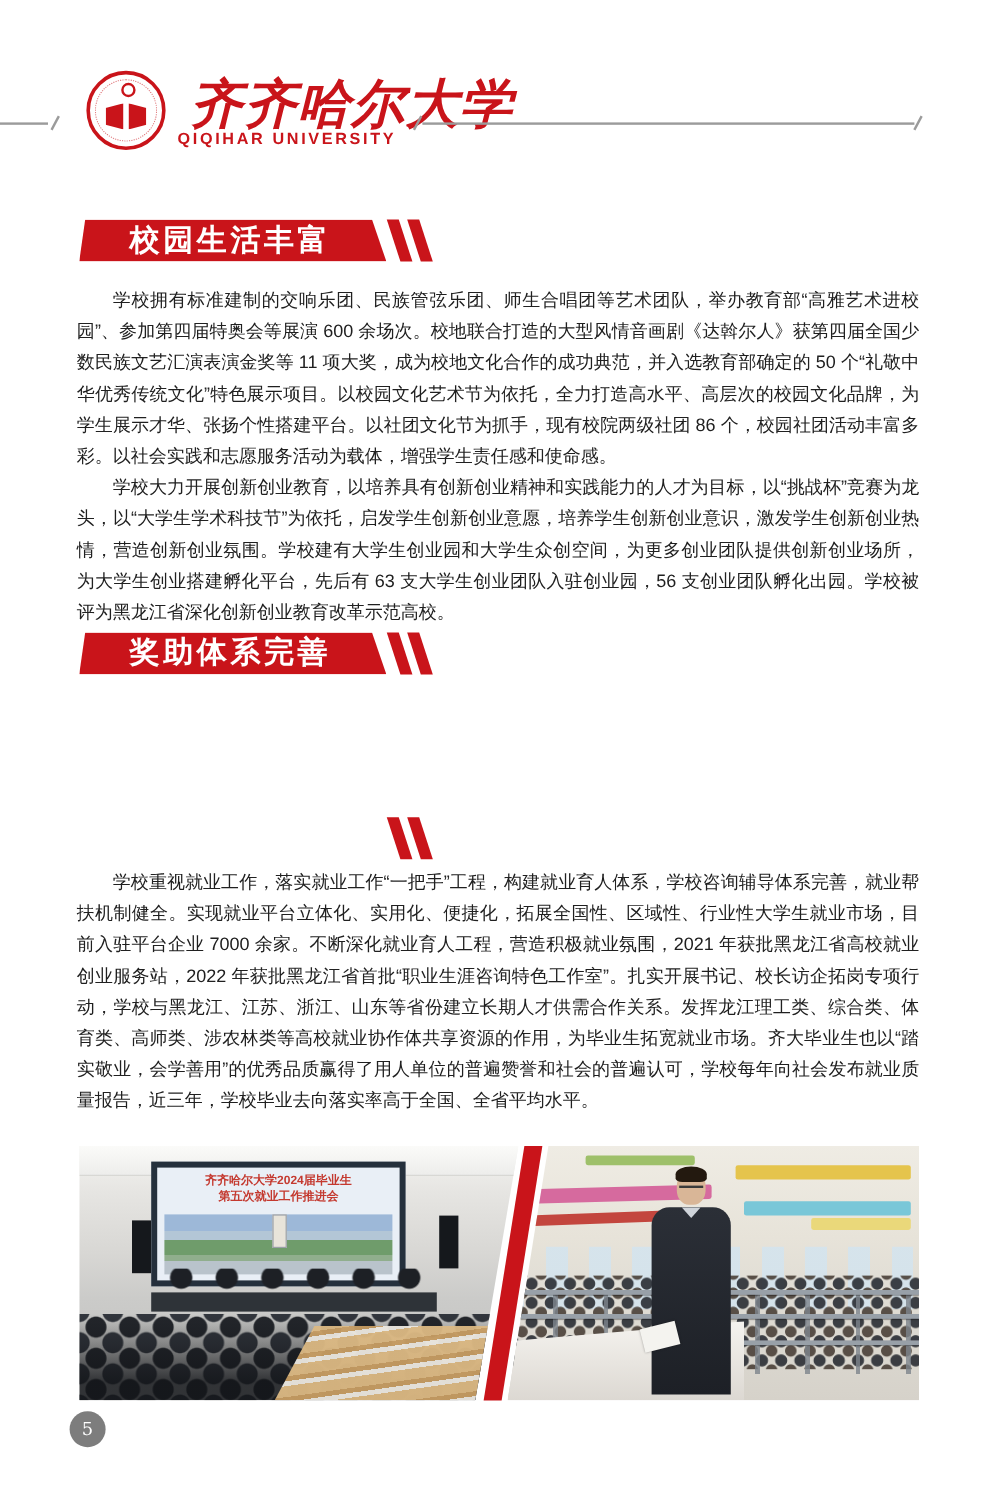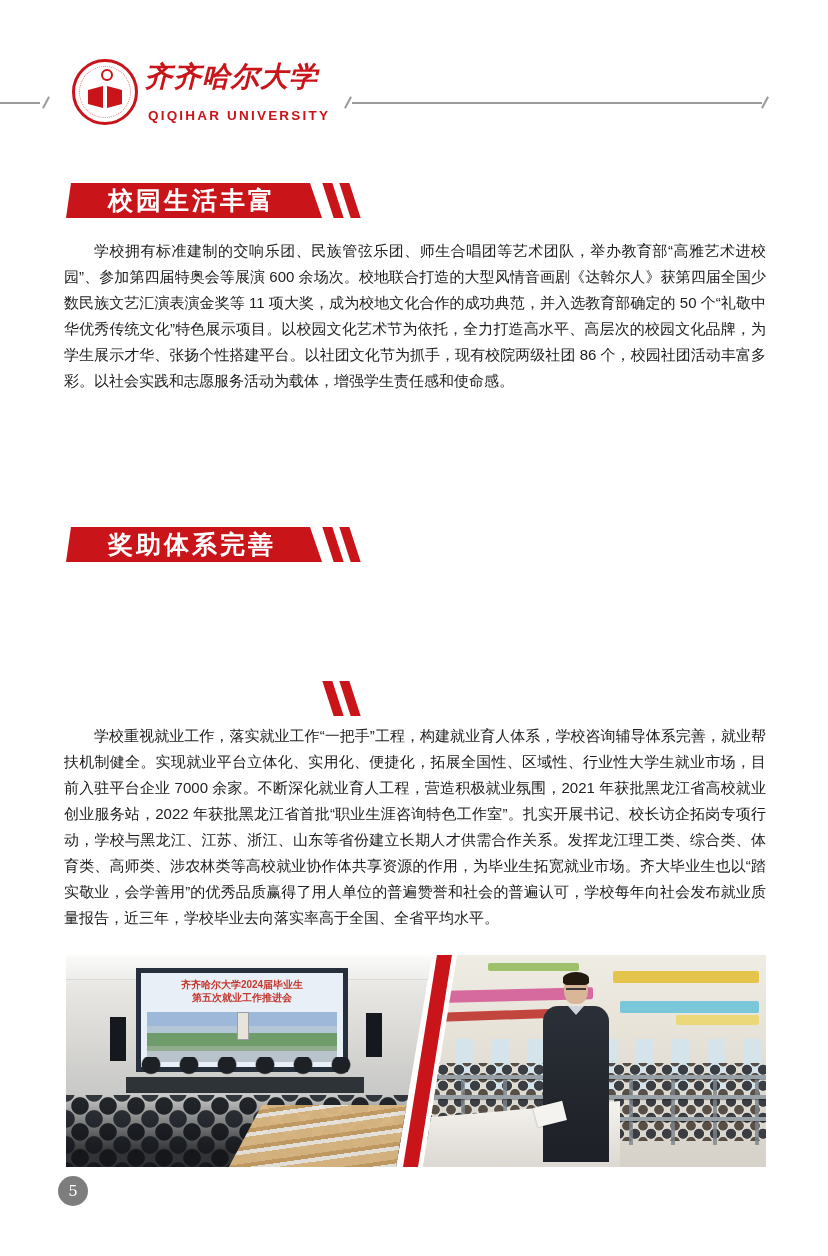--- a/index.html
+++ b/index.html
@@ -21,22 +21,22 @@
     border:3px solid #c9141a;border-radius:50%;background:#fff;
   }
   .seal-inner{position:absolute;left:4px;top:4px;right:4px;bottom:4px;border:1px dotted rgba(201,20,26,.55);border-radius:50%;}
   .seal-flower{position:absolute;left:50%;top:7px;width:8px;height:8px;margin-left:-4px;border:2px solid #c9141a;border-radius:50%;}
   .seal-book{position:absolute;left:50%;top:24px;width:34px;height:22px;margin-left:-17px;}
   .seal-page-l,.seal-page-r{position:absolute;top:0;width:15px;height:22px;background:#c9141a;}
   .seal-page-l{left:0;clip-path:polygon(0 18%,100% 0,100% 100%,0 82%);}
   .seal-page-r{right:0;clip-path:polygon(0 0,100% 18%,100% 82%,0 100%);}
   .seal-spine{position:absolute;left:50%;top:-2px;width:2px;height:24px;margin-left:-1px;background:#fff;}
   .name-cn{
-    position:absolute;left:144px;top:58px;width:220px;
-    color:#c9141a;font-size:28px;font-weight:bold;font-style:italic;
+    position:absolute;left:158px;top:58px;width:220px;
+    color:#c9141a;font-size:44px;font-weight:bold;font-style:italic;
     font-family:"Liberation Serif","DejaVu Serif",serif;letter-spacing:1px;white-space:nowrap;
   }
   .name-en{
     position:absolute;left:148px;top:108px;color:#c9141a;
     font-size:13.5px;font-weight:bold;letter-spacing:2.2px;white-space:nowrap;
   }
   
   .banner{position:absolute;left:66px;width:300px;height:35px;}
   .banner-bar{
     position:absolute;left:0;top:0;width:256px;height:35px;background:#c9141a;
@@ -56,21 +56,21 @@
   .tb-1{top:238px;} .tb-2{top:569px;} .tb-3{top:723px;}
   
   .photos{position:absolute;left:66px;top:955px;width:700px;height:212px;}
   .photo-left{
     position:absolute;left:0;top:0;width:370px;height:212px;overflow:hidden;
     background:linear-gradient(180deg,#f5f5f2 0%,#e6e5e2 18%,#d8d7d4 42%,#cbcbc9 60%,#bfbfbd 100%);
     clip-path:polygon(0 0,366px 0,330px 100%,0 100%);
   }
   .ceiling{position:absolute;left:0;top:0;right:0;height:24px;background:linear-gradient(#fbfbf9,#ededeb);border-bottom:1px solid #d8d8d4;}
   .screen{
-    position:absolute;left:70px;top:13px;width:212px;height:104px;
+    position:absolute;left:60px;top:13px;width:212px;height:104px;
     background:#e9eff6;border:5px solid #25303c;box-sizing:border-box;
   }
   .screen-line{color:#c4392f;font-weight:bold;font-size:10px;line-height:13px;text-align:center;white-space:nowrap;}
   .screen-line.first{padding-top:5px;}
   .screen-campus{
     position:absolute;left:6px;right:6px;bottom:5px;height:50px;
     background:linear-gradient(180deg,#9db8d8 0%,#9db8d8 28%,#b3c6d6 28%,#b3c6d6 42%,#6f9c6b 42%,#6f9c6b 68%,#90ae8d 68%,#90ae8d 78%,#b9c3cb 78%,#b9c3cb 100%);
   }
   .screen-tower{position:absolute;left:50%;bottom:22px;width:10px;height:26px;margin-left:-5px;background:#e8e4da;border:1px solid #9aa0a8;}
   .speaker{position:absolute;width:16px;height:44px;background:#15181c;}
@@ -172,20 +172,21 @@
   <div class="banner banner-1">
     <div class="banner-bar">
       <span class="banner-title">校园生活丰富</span>
     </div>
     <div class="stripe stripe-1"></div>
     <div class="stripe stripe-2"></div>
   </div>
 
   <div class="tb tb-1">
     <p>学校拥有标准建制的交响乐团、民族管弦乐团、师生合唱团等艺术团队，举办教育部“高雅艺术进校园”、参加第四届特奥会等展演 600 余场次。校地联合打造的大型风情音画剧《达斡尔人》获第四届全国少数民族文艺汇演表演金奖等 11 项大奖，成为校地文化合作的成功典范，并入选教育部确定的 50 个“礼敬中华优秀传统文化”特色展示项目。以校园文化艺术节为依托，全力打造高水平、高层次的校园文化品牌，为学生展示才华、张扬个性搭建平台。以社团文化节为抓手，现有校院两级社团 86 个，校园社团活动丰富多彩。以社会实践和志愿服务活动为载体，增强学生责任感和使命感。</p>
+    <p>学校大力开展创新创业教育，以培养具有创新创业精神和实践能力的人才为目标，以“挑战杯”竞赛为龙头，以“大学生学术科技节”为依托，启发学生创新创业意愿，培养学生创新创业意识，激发学生创新创业热情，营造创新创业氛围。学校建有大学生创业园和大学生众创空间，为更多创业团队提供创新创业场所，为大学生创业搭建孵化平台，先后有 63 支大学生创业团队入驻创业园，56 支创业团队孵化出园。学校被评为黑龙江省深化创新创业教育改革示范高校。</p>
   </div>
 
   <div class="banner banner-2">
     <div class="banner-bar">
       <span class="banner-title">奖助体系完善</span>
     </div>
     <div class="stripe stripe-1"></div>
     <div class="stripe stripe-2"></div>
   </div>
 

